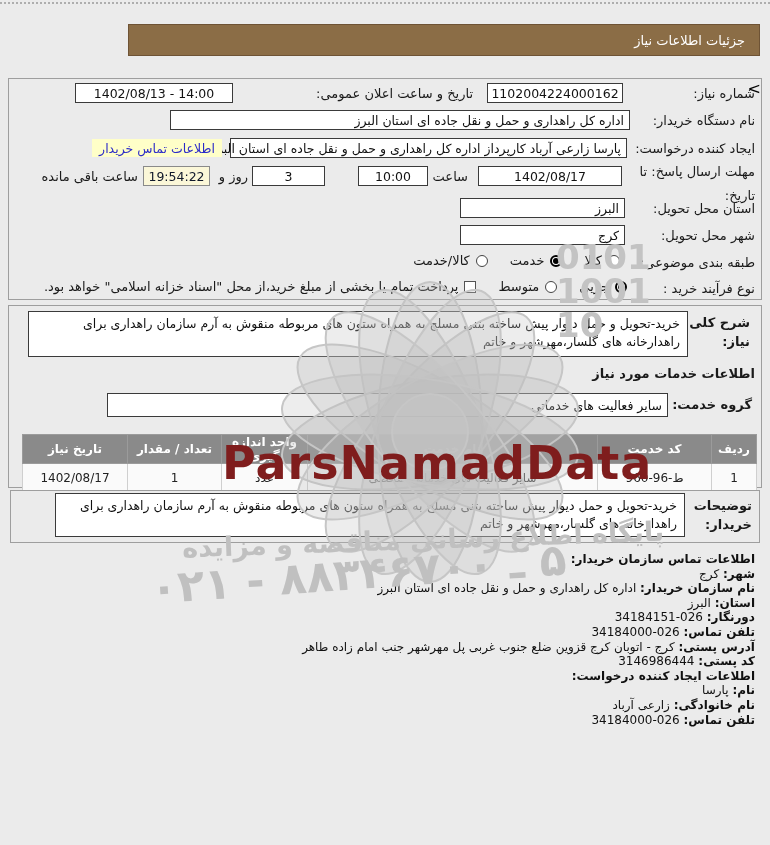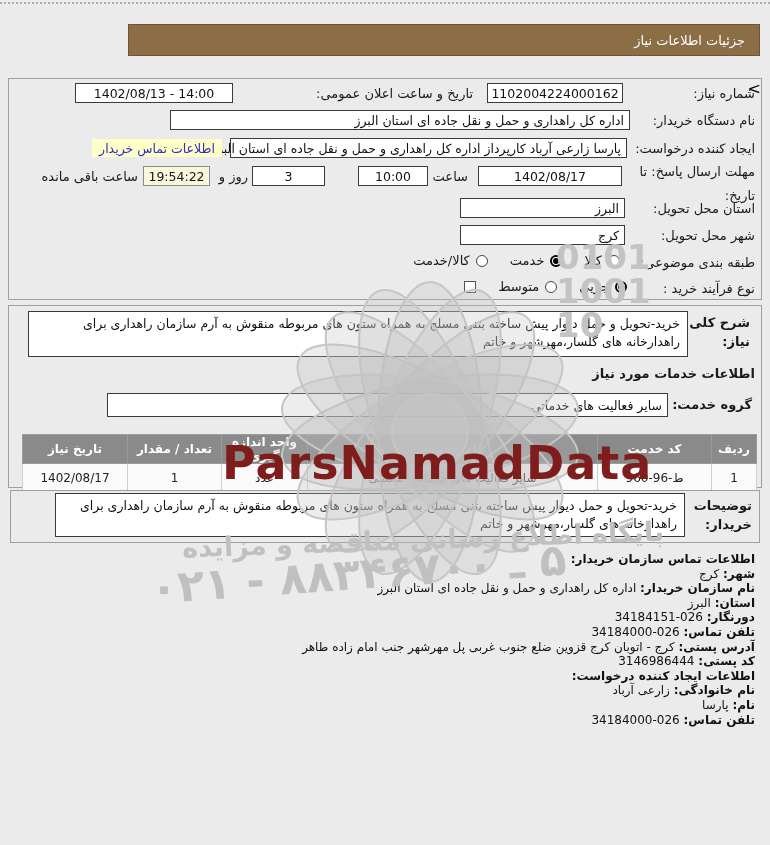--- a/index.html
+++ b/index.html
@@ -129,20 +129,21 @@
     <span class="radio sel"></span>
       <span class="sgap"></span>
     <span>جزیی</span>
       <span class="gap"></span>
     <span class="radio"></span>
       <span class="sgap"></span>
     <span>متوسط</span>
       <span class="gap"></span>
     <span class="checkbox"></span>
       <span class="sgap"></span>
+    <span>پرداخت تمام یا بخشی از مبلغ خرید،از محل "اسناد خزانه اسلامی" خواهد بود.</span>
   </div>
 
   <div class="panel" style="top:305px;right:8px;width:754px;height:183px;"></div>
 
   <div class="lbl bold" style="top:313px;right:20px;width:74px;white-space:normal;text-align:right;line-height:19px;">شرح کلی نیاز:</div>
   <div class="txtbox" style="top:311px;right:82px;width:660px;height:46px;">خرید-تحویل و حمل دیوار پیش ساخته بتنی مسلح به همراه ستون های مربوطه منقوش به آرم سازمان راهداری برای راهدارخانه های گلسار،مهرشهر و خاتم</div>
 
   <span class="lbl bold" style="top:366px;right:15px;">اطلاعات خدمات مورد نیاز</span>
 
   <span class="lbl bold" style="top:397px;right:18px;">گروه خدمت:</span>
@@ -188,22 +189,22 @@
   <div class="contact">
     <div class="line l">اطلاعات تماس سازمان خریدار:</div>
     <div class="line"><span class="l">شهر:</span> <span>کرج</span></div>
     <div class="line"><span class="l">نام سازمان خریدار:</span> <span>اداره کل راهداری و حمل و نقل جاده ای استان البرز</span></div>
     <div class="line"><span class="l">استان:</span> <span>البرز</span></div>
     <div class="line"><span class="l">دورنگار:</span> <span class="num">34184151-026</span></div>
     <div class="line"><span class="l">تلفن تماس:</span> <span class="num">34184000-026</span></div>
     <div class="line"><span class="l">آدرس پستی:</span> <span>کرج - اتوبان کرج قزوین ضلع جنوب غربی پل مهرشهر جنب امام زاده طاهر</span></div>
     <div class="line"><span class="l">کد پستی:</span> <span class="num">3146986444</span></div>
     <div class="line l">اطلاعات ایجاد کننده درخواست:</div>
+    <div class="line"><span class="l">نام:</span> <span>پارسا</span></div>
     <div class="line"><span class="l">نام خانوادگی:</span> <span>زارعی آرباد</span></div>
-    <div class="line"><span class="l">نام:</span> <span>پارسا</span></div>
     <div class="line"><span class="l">تلفن تماس:</span> <span class="num">34184000-026</span></div>
   </div>
 
   <svg class="abs wm" style="left:140px;top:232px;" width="560" height="390" viewBox="0 0 560 390">
     <g transform="translate(290,200)" fill="rgba(190,190,190,0.28)" stroke="#c6c6c6" stroke-width="2">
       <ellipse rx="52" ry="150" transform="rotate(0)"></ellipse>
       <ellipse rx="52" ry="150" transform="rotate(40)"></ellipse>
       <ellipse rx="52" ry="150" transform="rotate(80)"></ellipse>
       <ellipse rx="52" ry="150" transform="rotate(120)"></ellipse>
       <ellipse rx="52" ry="150" transform="rotate(160)"></ellipse>

